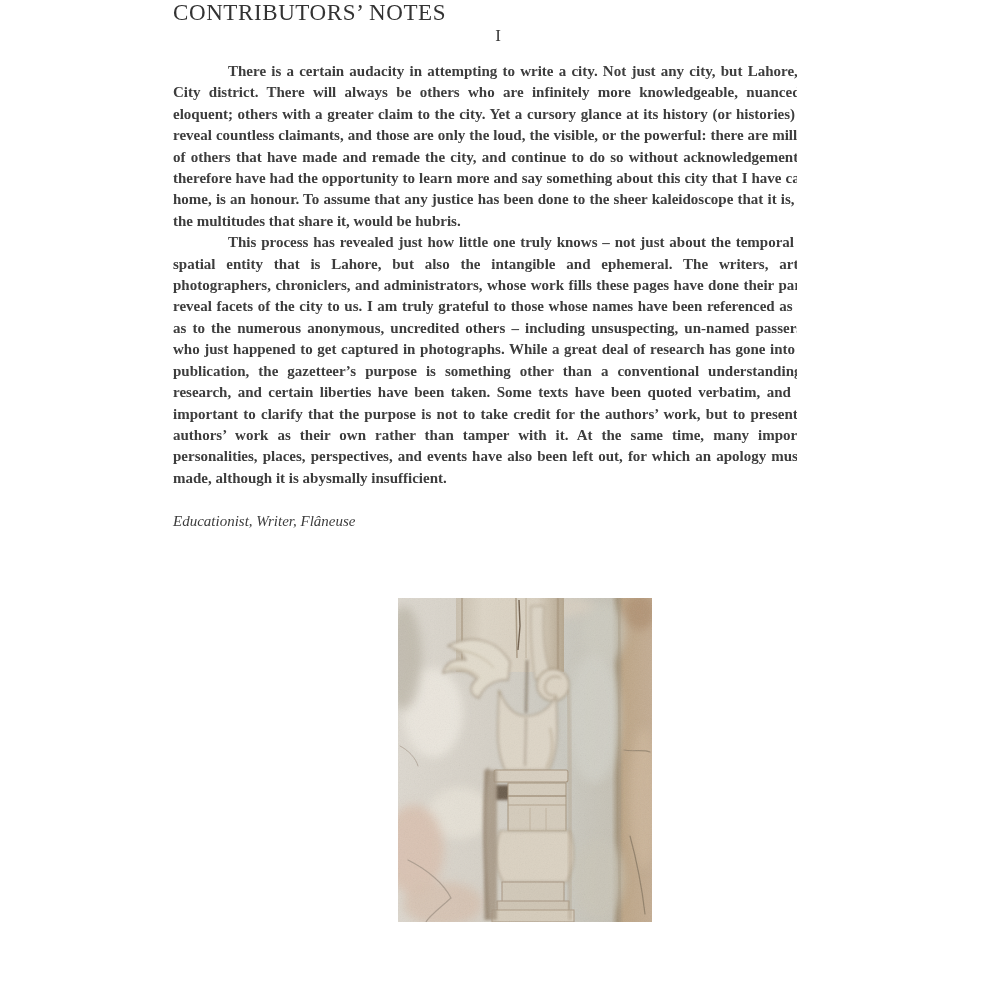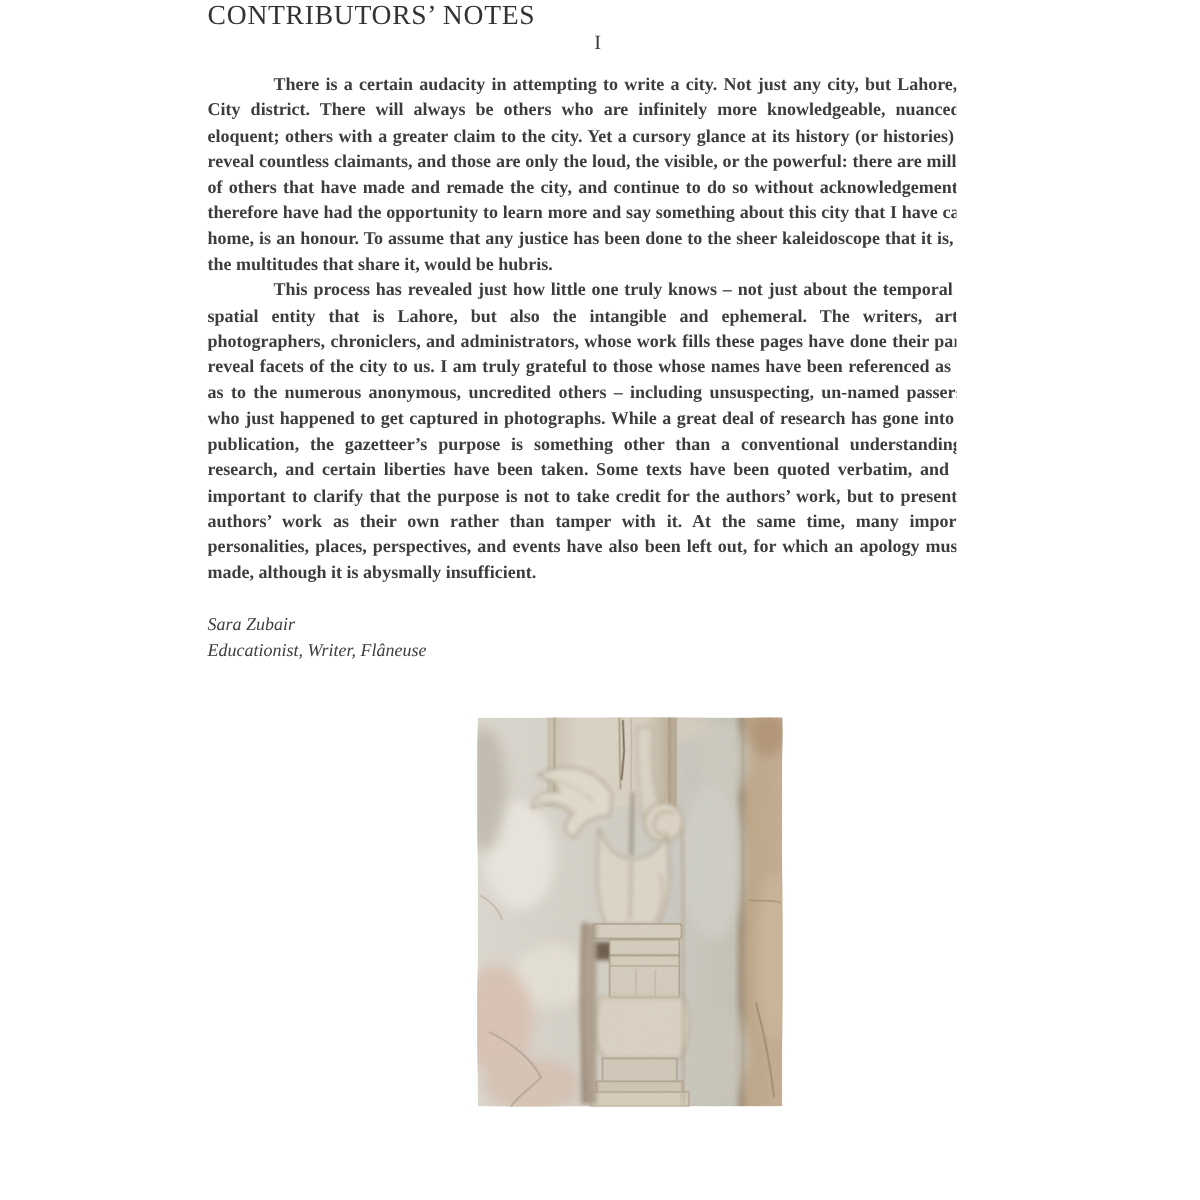--- a/index.html
+++ b/index.html
@@ -75,21 +75,20 @@
 
 <div class="page">
   <div class="content">
     <h1 class="doc-title">CONTRIBUTORS’ NOTES</h1>
     <div class="section-numeral">I</div>
     <div class="body-text">
       <p>There is a certain audacity in attempting to write a city. Not just any city, but Lahore, the City district. There will always be others who are infinitely more knowledgeable, nuanced or eloquent; others with a greater claim to the city. Yet a cursory glance at its history (or histories) will reveal countless claimants, and those are only the loud, the visible, or the powerful: there are millions of others that have made and remade the city, and continue to do so without acknowledgement. To therefore have had the opportunity to learn more and say something about this city that I have called home, is an honour. To assume that any justice has been done to the sheer kaleidoscope that it is, and the multitudes that share it, would be hubris.</p>
       <p>This process has revealed just how little one truly knows – not just about the temporal and spatial entity that is Lahore, but also the intangible and ephemeral. The writers, artists, photographers, chroniclers, and administrators, whose work fills these pages have done their part to reveal facets of the city to us. I am truly grateful to those whose names have been referenced as well as to the numerous anonymous, uncredited others – including unsuspecting, un-named passers-by who just happened to get captured in photographs. While a great deal of research has gone into this publication, the gazetteer’s purpose is something other than a conventional understanding of research, and certain liberties have been taken. Some texts have been quoted verbatim, and it is important to clarify that the purpose is not to take credit for the authors’ work, but to present the authors’ work as their own rather than tamper with it. At the same time, many important personalities, places, perspectives, and events have also been left out, for which an apology must be made, although it is abysmally insufficient.</p>
     </div>
     <div class="signature">
-      <div>Sara Zubair</div>
       <div>Educationist, Writer, Flâneuse</div>
     </div>
   </div>
 
   <figure class="photo-frame" style="margin:0;" aria-label="Photograph of a weathered plaster wall with a carved pilaster: an acanthus-leaf scroll capital above a bulbous baluster shaft and stepped base, with a tan plaster strip on the right">
     <svg width="254" height="324" viewBox="0 0 254 324" xmlns="http://www.w3.org/2000/svg">
       <defs>
         <linearGradient id="bgGrad" x1="0" y1="0" x2="1" y2="0">
           <stop offset="0%" stop-color="#ddd8cf"></stop>
           <stop offset="35%" stop-color="#d6d1c7"></stop>

